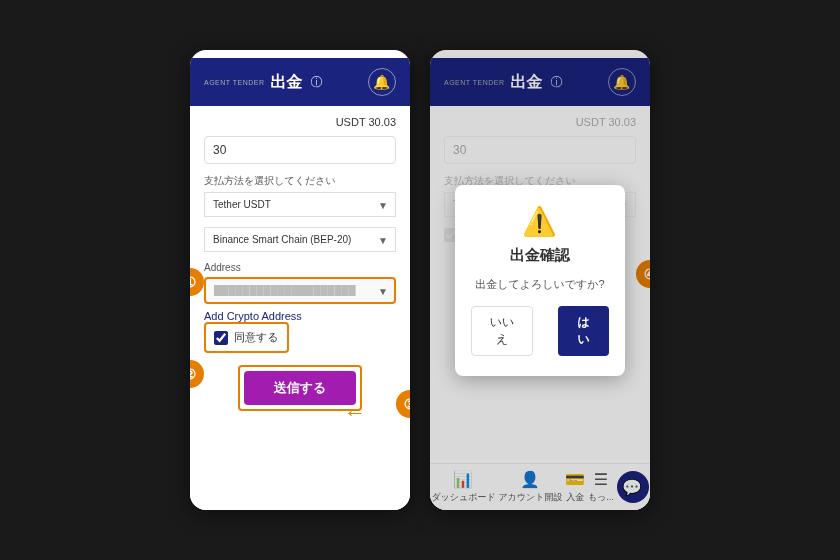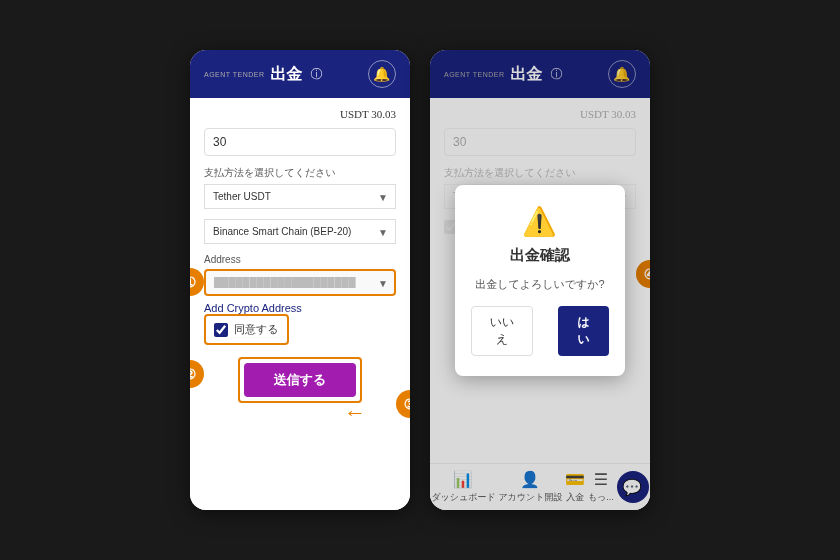--- a/index.html
+++ b/index.html
@@ -35,20 +35,21 @@
     }
 
     
     .app-header {
       background: #1a237e;
       padding: 10px 14px;
       display: flex;
       align-items: center;
       justify-content: space-between;
       min-height: 44px;
+      margin-top: 8px;
     }
     .header-left {
       display: flex;
       align-items: center;
       gap: 6px;
     }
     .brand-logo {
       font-size: 7px;
       color: #aaa;
       letter-spacing: 0.5px;
@@ -80,21 +81,20 @@
     .app-content {
       padding: 10px 14px;
       flex: 1;
       background: white;
     }
     .balance-row {
       text-align: right;
       font-size: 11px;
       color: #333;
       margin-bottom: 8px;
-      font-family: Liberation Serif, serif;
     }
     .field-label {
       font-size: 10px;
       color: #555;
       margin-bottom: 4px;
     }
     .text-input {
       width: 100%;
       border: 1px solid #ddd;
       border-radius: 4px;

